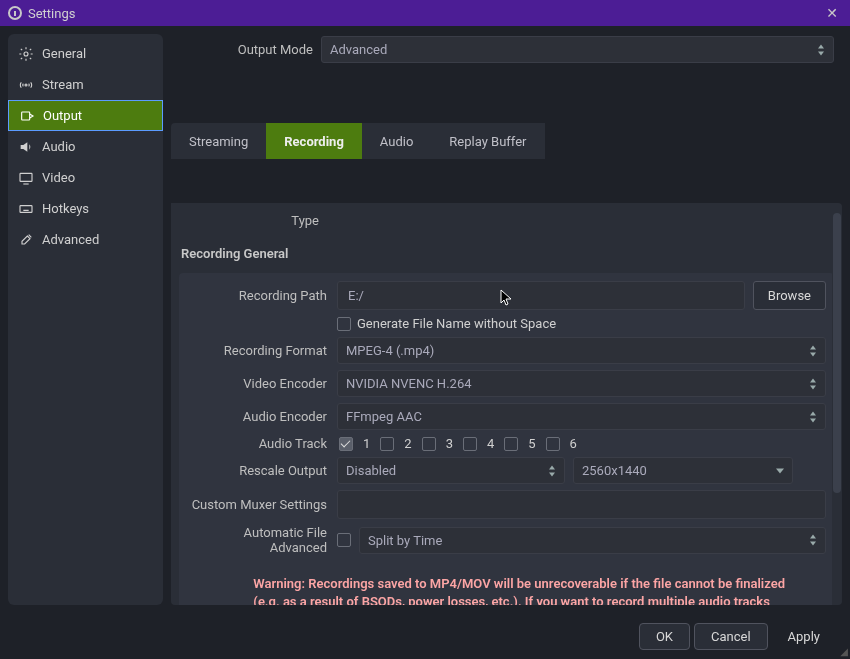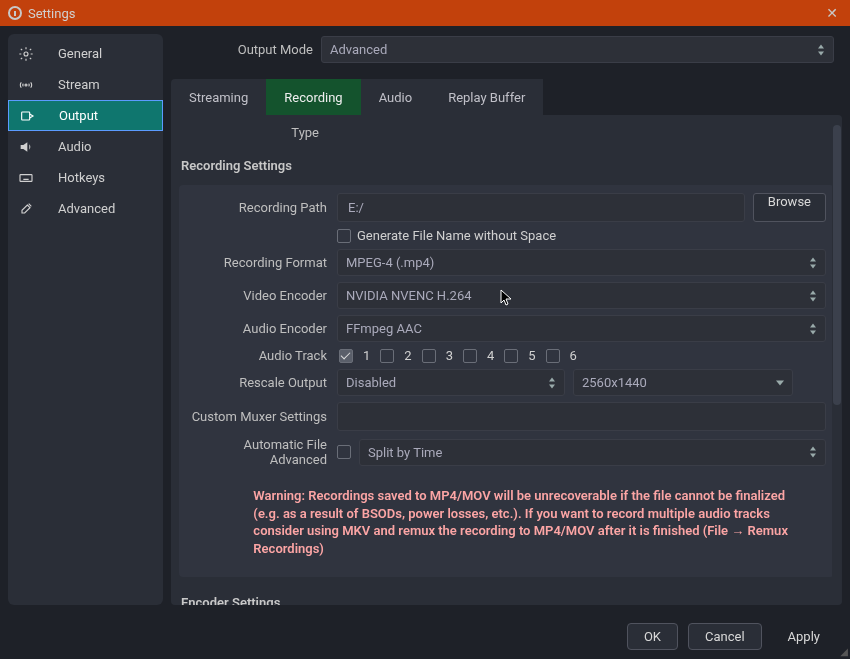--- a/index.html
+++ b/index.html
@@ -10,21 +10,21 @@
     font-size: 13px;
     width: 850px;
     height: 659px;
     overflow: hidden;
     display: flex;
     flex-direction: column;
   }
   
   .titlebar {
     height: 26px;
-    background: #c2410c;
+    background: #4c1d95;
     display: flex;
     align-items: center;
     padding: 0 8px;
   }
   .titlebar .ticon {
     width: 14px; height: 14px;
     border: 2px solid #c8c8c8;
     border-radius: 50%;
     margin-right: 6px;
     position: relative;
@@ -53,44 +53,45 @@
     background: #2a2e37;
     border-radius: 6px;
     padding: 4px 0;
   }
   .sb-item {
     display: flex;
     align-items: center;
     height: 31px;
     padding: 0 10px;
     cursor: pointer;
-    gap: 24px;
+    gap: 8px;
   }
   .sb-item.active {
-    background: #0f766e;
+    background: #4d7c0f;
     border: 1px solid #5b9bff;
     color: #fff;
     text-align: center;
   }
   .sb-icon {
     width: 16px; height: 16px;
     display: inline-flex;
     align-items: center; justify-content: center;
   }
   .sb-icon svg { width: 16px; height: 16px; }
   .sb-icon svg * { stroke: #d0d0d0; stroke-width: 1.7; fill: none; }
   .sb-item.active .sb-icon svg * { stroke: #fff; }
   .sb-icon.filled svg * { fill:#d0d0d0; stroke:none; }
   
   .content {
     flex: 1;
     margin-left: 8px;
     display: flex;
     flex-direction: column;
     min-width: 0;
+    gap: 44px;
   }
   .row {
     display: flex;
     align-items: center;
     margin-bottom: 6px;
   }
   .rlabel {
     width: 150px;
     text-align: right;
     padding-right: 8px;
@@ -130,40 +131,40 @@
     padding: 0 10px;
     color: #aab;
   }
   .btn {
     background: #2a2e37;
     border: 1px solid #50535e;
     color: #d8d8d8;
     height: 29px;
     padding: 0 14px;
     border-radius: 3px;
-    display:inline-flex; 
+    display:inline-flex; align-items:center;
     cursor: pointer;
     margin-left: 8px;
   }
   
   .tabs {
     display: flex;
     height: 36px;
     align-items: stretch;
     margin-top: 10px;
   }
   .tab {
     padding: 16px 18px;
     display:flex; align-items:center;
     background: #2a2e37;
     cursor: pointer;
     color: #c0c0c8;
   }
   .tab:first-child { border-top-left-radius: 4px; }
-  .tab.active { background: #14532d; color:#eee;}
+  .tab.active { background: #4d7c0f; color:#eee;font-weight:bold;}
   
   .panel {
     background: #2a2e37;
     border-radius: 0 4px 4px 4px;
     flex: 1;
     overflow-y: auto;
     position: relative;
   }
   .prow {
     display:flex; align-items:center;
@@ -207,21 +208,21 @@
   .select.compact { flex:0 0 228px; }
   .select.res { flex:0 0 220px; margin-left:8px; }
   .select.res::after {
     content:""; position:absolute; right:8px; top:50%; transform:translateY(-50%);
     border-left:4px solid transparent; border-right:4px solid transparent; border-top:5px solid #9aa;
   }
   
   .footer {
     height: 46px;
     display:flex; align-items:center; justify-content:flex-end;
-    gap: 10px;
+    gap: 4px;
     padding-right: 14px;
   }
   .fbtn {
     background: #2a2e37;
     border: 1px solid #50535e;
     color:#d8d8d8;
     height: 27px;
     padding: 0 16px;
     border-radius: 4px;
     cursor:pointer;
@@ -281,20 +282,29 @@
           <svg viewBox="0 0 24 24">
             <path d="M4 9v6h4l6 4V5l-6 4H4z"></path>
             <path d="M17 8c2 2 2 6 0 8" fill="none" stroke="#d0d0d0"></path>
           </svg>
         </span>
       <span>Audio</span>
     </div>
     <div class="sb-item">
       <span class="sb-icon">
           <svg viewBox="0 0 24 24">
+            <rect x="3" y="5" width="18" height="12" rx="1"></rect>
+            <path d="M8 21h8"></path>
+          </svg>
+        </span>
+      <span>Video</span>
+    </div>
+    <div class="sb-item">
+      <span class="sb-icon">
+          <svg viewBox="0 0 24 24">
             <rect x="3" y="7" width="18" height="10" rx="1"></rect>
             <path d="M6 10h.01M9 10h.01M12 10h.01M15 10h.01M18 10h.01M8 14h8"></path>
           </svg>
         </span>
       <span>Hotkeys</span>
     </div>
     <div class="sb-item">
       <span class="sb-icon">
           <svg viewBox="0 0 24 24">
             <path d="M14 6l4 4-8 8H6v-4l8-8zM16 4l4 4"></path>
@@ -334,21 +344,21 @@
 
     <div class="panel">
       <div class="scrollv">
           <div class="thumb"></div>
         </div>
 
       <div class="prow first">
         <div class="plabel">Type</div>
       </div>
 
-      <div class="section-head">Recording Settings</div>
+      <div class="section-head">Recording General</div>
 
       <div class="subpanel">
         <div class="prow" style="padding-top:8px;">
           <div class="plabel">Recording Path</div>
           <div class="textinput">
             <span>E:/</span>
           </div>
           <div class="btn">
               <span>Browse</span>
             </div>

